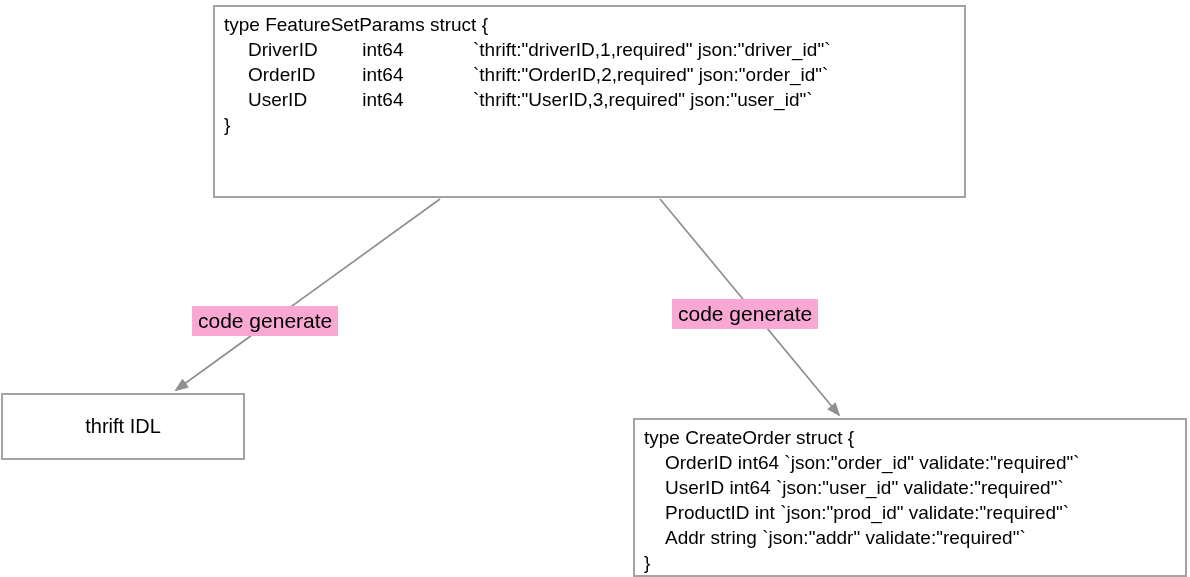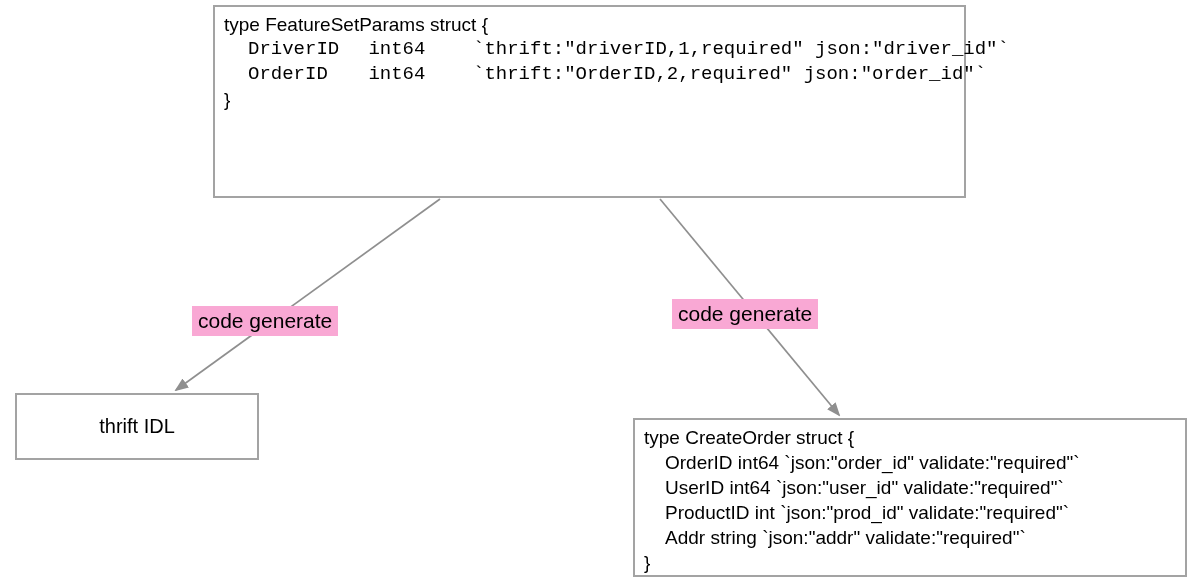--- a/index.html
+++ b/index.html
@@ -23,28 +23,28 @@
     background: #ffffff;
     border: 2px solid #a3a3a3;
     box-sizing: border-box;
     font-size: 19px;
     z-index: 2;
   }
   .top-box    { left: 213px; top: 5px;   width: 753px; height: 193px; padding-top: 5px; }
   .right-box  { left: 633px; top: 418px; width: 554px; height: 159px; padding-top: 5px; }
   .code-line  { height: 25px; line-height: 25px; position: relative; white-space: nowrap; }
   .hdr, .ftr  { padding-left: 9px; }
-  .field      { padding-left: 33px; font-family: Liberation Mono, monospace; }
+  .field      { padding-left: 33px; }
   .field-r    { padding-left: 30px; }
   .col-name   { display: inline-block; min-width: 109px; }
   .compact .col-name { min-width: 0; }
   .col-tag    { position: absolute; left: 258px; top: 0; }
   .simple-box {
     position: absolute;
-    left: 15px; top: 393px;
+    left: 1px; top: 393px;
     width: 244px; height: 67px;
     border: 2px solid #a3a3a3;
     box-sizing: border-box;
     background: #ffffff;
     display: flex; align-items: center; justify-content: center;
     font-size: 20px;
     z-index: 2;
     text-align: center;
   }
   .edge-label {
@@ -70,20 +70,21 @@
       </marker>
     </defs>
     <line x1="440" y1="199" x2="176" y2="390" stroke-width="1.7" marker-end="url(#ah)" stroke="#8f8f8f"></line>
     <line x1="660" y1="199" x2="839" y2="415" stroke-width="1.7" marker-end="url(#ah)" stroke="#8f8f8f"></line>
   </svg>
 
   <div class="codebox top-box">
     <div class="code-line hdr">type FeatureSetParams struct {</div>
     <div class="code-line field"><span class="col-name">DriverID</span> <span>int64</span><span class="col-tag">`thrift:"driverID,1,required" json:"driver_id"`</span></div>
     <div class="code-line field"><span class="col-name">OrderID</span> <span>int64</span><span class="col-tag">`thrift:"OrderID,2,required" json:"order_id"`</span></div>
+    <div class="code-line field"><span class="col-name">UserID</span> <span>int64</span><span class="col-tag">`thrift:"UserID,3,required" json:"user_id"`</span></div>
     <div class="code-line ftr">}</div>
   </div>
 
   <div class="edge-label lbl-left">code generate</div>
   <div class="edge-label lbl-right">code generate</div>
 
   <div class="simple-box">
     <span>thrift IDL</span>
   </div>
 

